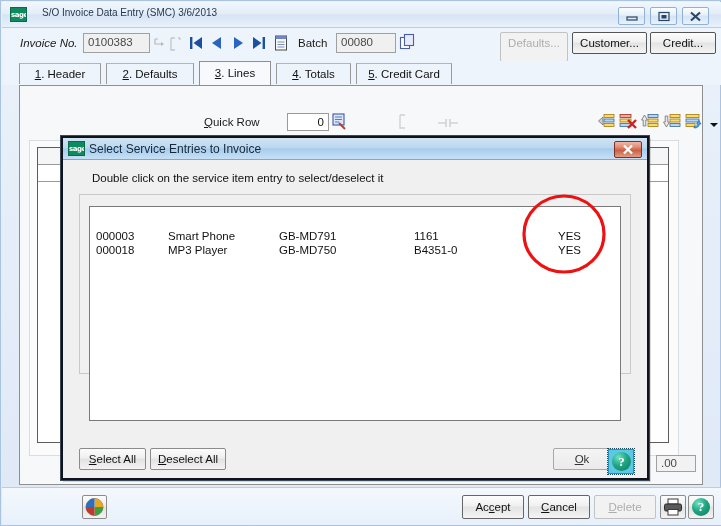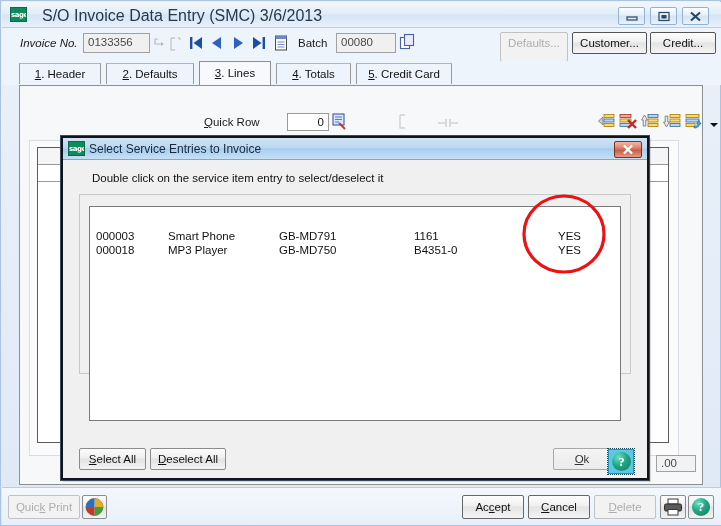--- a/index.html
+++ b/index.html
@@ -26,21 +26,21 @@
   .sagelogo{
     position:absolute;width:17px;height:15px;
     background:#0f8a5f;color:#fff;font-size:7px;font-weight:bold;
     font-family:"DejaVu Sans", sans-serif;
     text-align:center;line-height:15px;letter-spacing:-0.5px;
     border:1px solid #0b6b49;box-sizing:border-box;
     overflow:hidden;
   }
   #apptitle{
     position:absolute;left:40px;top:5px;
-    font-size:16px;color:#24384f;white-space:nowrap;
+    font-size:10px;color:#24384f;white-space:nowrap;
   }
   .winbtn{
     position:absolute;top:5px;width:27px;height:18px;
     background:linear-gradient(180deg,#fbfdff 0%,#e6eff9 45%,#d4e3f4 50%,#e9f2fc 100%);
     border:1px solid #8fb2d6;border-radius:2px;box-sizing:border-box;
     cursor:default;
   }
   .winbtn svg{display:block;margin:0 auto;}
   
   #hdrbar{
@@ -212,21 +212,21 @@
     </div>
     <div class="winbtn" style="left:680px;">
       <svg width="25" height="16" viewBox="0 0 25 16">
           <path d="M8 4.5 L17 12.5 M17 4.5 L8 12.5" stroke="#2a4663" stroke-width="2.1" fill="none"></path>
         </svg>
     </div>
   </div>
 
   <div id="hdrbar">
     <div class="lbl" style="left:18px;top:9px;font-style:italic;">Invoice No.</div>
-    <div class="fld" style="left:81px;top:5px;width:67px;height:20px;">0133356</div>
+    <div class="fld" style="left:81px;top:5px;width:67px;height:20px;">0100383</div>
 
     <span class="navbtn" style="left:151px;top:8px;">
       <svg width="14" height="16" viewBox="0 0 14 16">
           <path d="M2 3 h3 M2 3 v5 h6" stroke="#b8b8b8" stroke-width="1.2" fill="none"></path>
           <path d="M8 6 l3 2 -3 2z" fill="#b8b8b8"></path>
         </svg>
     </span>
     <span class="navbtn" style="left:166px;top:7px;">
       <svg width="14" height="18" viewBox="0 0 14 18">
           <path d="M3 3 h4 M3 3 v12 h4" stroke="#c6c6c6" stroke-width="1.3" fill="none"></path>
@@ -432,23 +432,20 @@
 
   <div id="helpbtn">
     <div class="greenorb" style="position:absolute;left:3px;top:2px;width:19px;height:19px;font-size:13px;line-height:19px;">?</div>
   </div>
 
   <svg id="annot" viewBox="0 0 88 82">
     <ellipse cx="44" cy="41" rx="40" ry="38" fill="none" stroke="#ee1111" stroke-width="3.2"></ellipse>
   </svg>
 
   <div id="botbar">
-    <div class="btn3d disabled" style="left:6px;top:7px;width:72px;height:24px;line-height:22px;">
-      <span>Quic</span><u>k</u><span> Print</span>
-    </div>
     <div class="icobtn" style="left:80px;top:7px;width:25px;height:24px;">
       <svg width="23" height="22" viewBox="0 0 23 22">
         <circle cx="11.5" cy="11" r="8.5" fill="#f0f4f8" stroke="#7a7a7a" stroke-width="1"></circle>
         <path d="M11.5 2.5 A8.5 8.5 0 0 1 20 11 L11.5 11 z" fill="#e8a81f"></path>
         <path d="M11.5 11 L20 11 A8.5 8.5 0 0 1 11.5 19.5 z" fill="#3f9f3f"></path>
         <path d="M11.5 11 L11.5 19.5 A8.5 8.5 0 0 1 3 11 z" fill="#c0392b"></path>
         <path d="M11.5 11 L3 11 A8.5 8.5 0 0 1 11.5 2.5 z" fill="#2a6fc0"></path>
       </svg>
     </div>
 

